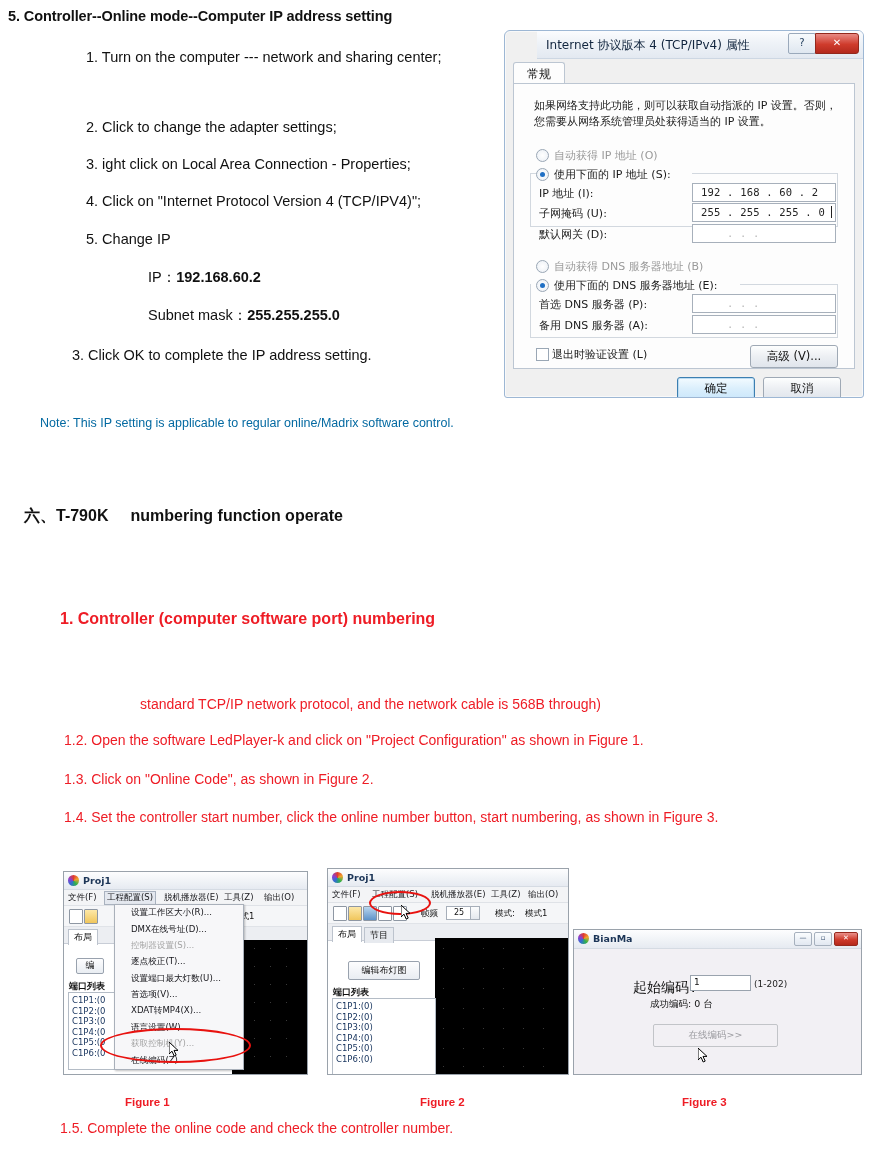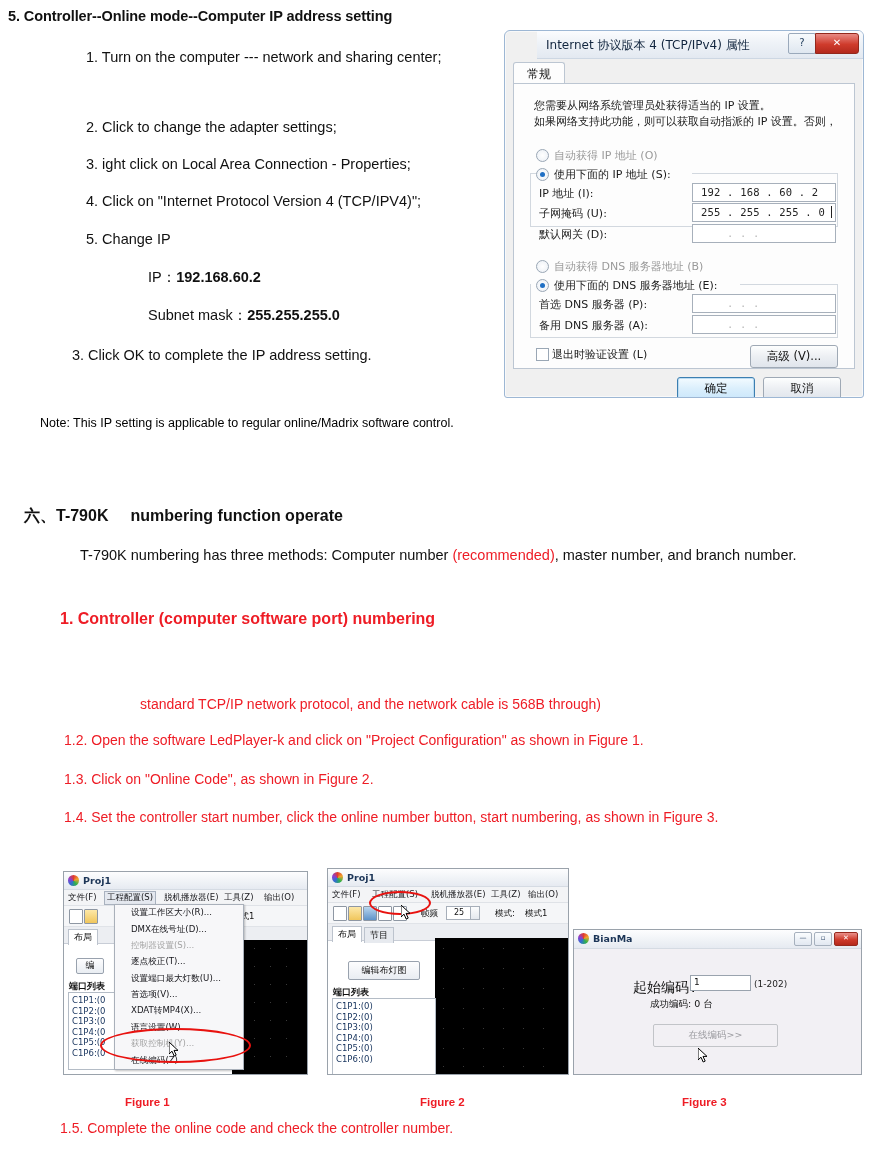--- a/index.html
+++ b/index.html
@@ -23,21 +23,21 @@
   .p2{left:86px;top:118px;}
   .p3{left:86px;top:155px;}
   .p4{left:86px;top:192px;}
   .p5{left:86px;top:230px;}
   .p6{left:148px;top:268px;}
   .p7{left:148px;top:306px;}
   .p8{left:72px;top:346px;}
   .b{font-weight:bold;}
   .note{
     position:absolute;left:40px;top:416px;
-    font-size:12.5px;color:#000000;
+    font-size:12.5px;color:#0369a1;
   }
 
   
   .dlg{
     position:absolute;left:504px;top:30px;width:358px;height:366px;
     background:#f0f0f0;
     border:1px solid #9db7d4;
     border-radius:6px 6px 3px 3px;
     box-shadow:0 0 0 1px rgba(255,255,255,.6) inset;
     font-family:"DejaVu Sans","Liberation Sans",sans-serif;
@@ -192,22 +192,22 @@
       </div>
     </div>
 
     <div class="dlg-body">
       <div class="tabstrip">
         <div class="tab">常规</div>
       </div>
 
       <div class="tabpanel">
         <div class="desc">
+          <div>如果网络支持此功能，则可以获取自动指派的 IP 设置。否则，</div>
           <div>您需要从网络系统管理员处获得适当的 IP 设置。</div>
-          <div>如果网络支持此功能，则可以获取自动指派的 IP 设置。否则，</div>
         </div>
 
         <div class="radio" style="left:22px;top:65px;"></div>
         <div class="rl dim" style="left:40px;top:64px;">自动获得 IP 地址 (O)</div>
 
         <div class="radio on" style="left:22px;top:84px;"></div>
         <div class="rl" style="left:40px;top:83px;">使用下面的 IP 地址 (S):</div>
         <div class="grp" style="left:178px;top:89px;width:146px;"></div>
         <div class="grp" style="left:16px;top:89px;width:6px;"></div>
         <div style="position:absolute;left:16px;top:89px;width:1px;height:54px;background:#d2d8df;"></div>
@@ -257,23 +257,20 @@
 
       <div class="btn def" style="left:164px;top:315px;width:76px;">确定</div>
       <div class="btn" style="left:250px;top:315px;width:76px;">取消</div>
     </div>
   </div>
 
   <div class="h6">
     <span>六、</span><span>T-790K</span><span class="gap"></span><span>numbering function operate</span>
   </div>
 
-  <div class="para6">
-    <span>T-790K numbering has three methods: Computer number </span><span class="red">(recommended)</span><span>, master number, and branch number.</span>
-  </div>
 
   <div class="h61">1. Controller (computer software port) numbering</div>
 
   <div class="r r11b">standard TCP/IP network protocol, and the network cable is 568B through)</div>
   <div class="r r12">1.2. Open the software LedPlayer-k and click on "Project Configuration" as shown in Figure 1.</div>
   <div class="r r13">1.3. Click on "Online Code", as shown in Figure 2.</div>
   <div class="r r14">1.4. Set the controller start number, click the online number button, start numbering, as shown in Figure 3.</div>
 
   <div class="fig fig1">
     <div class="wtb">

